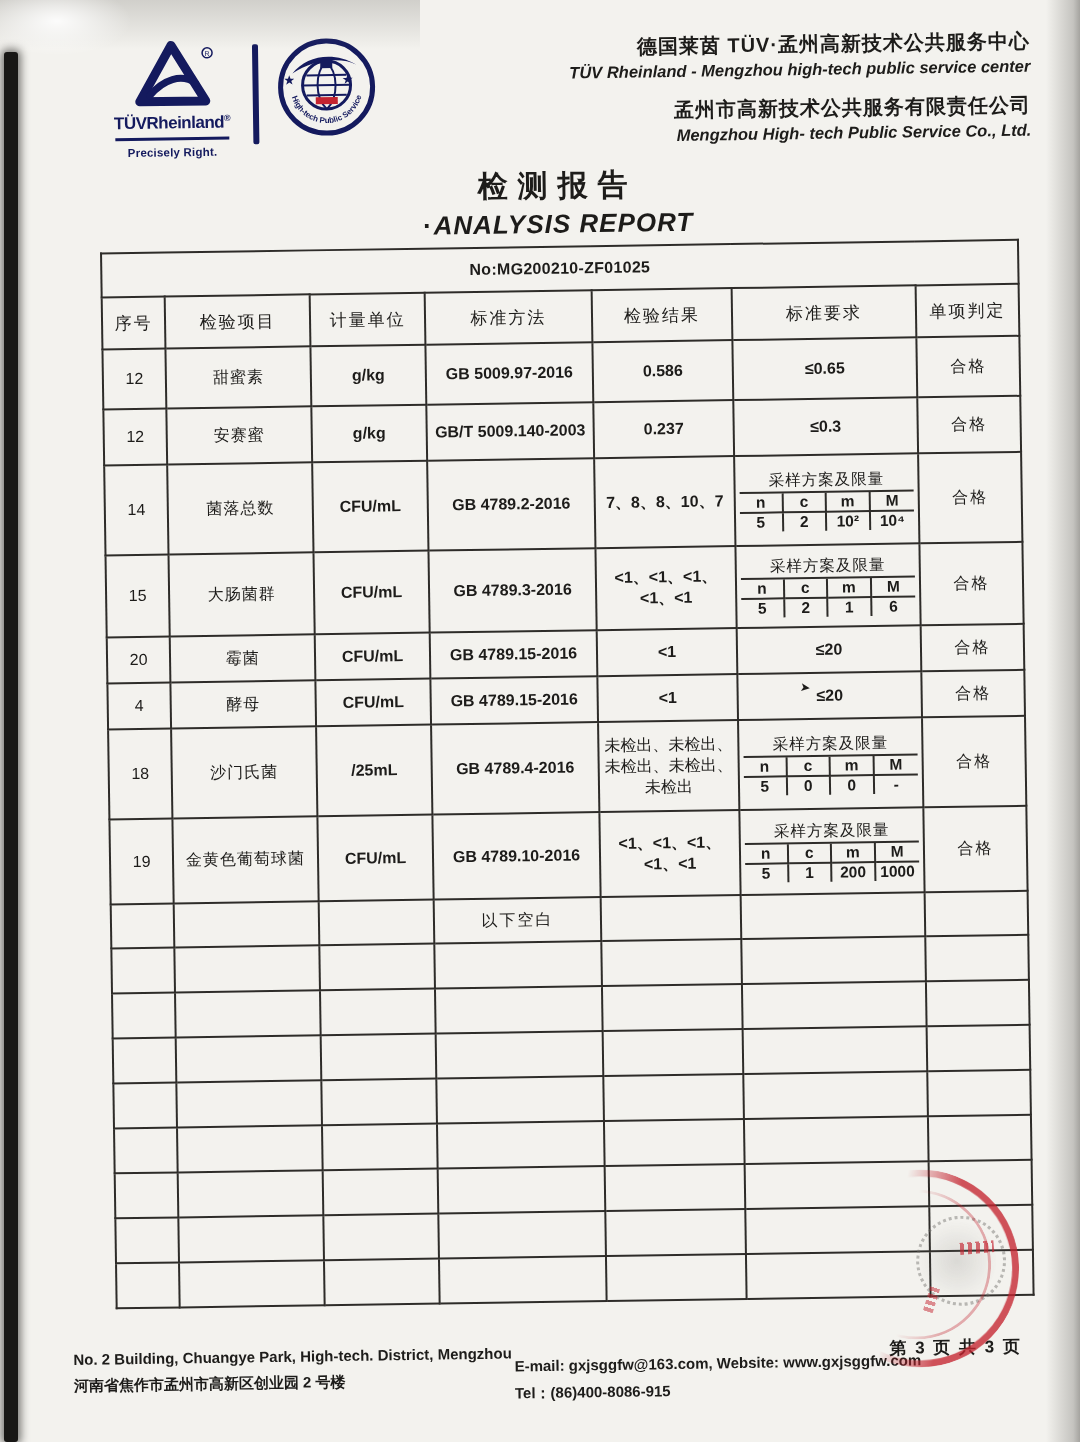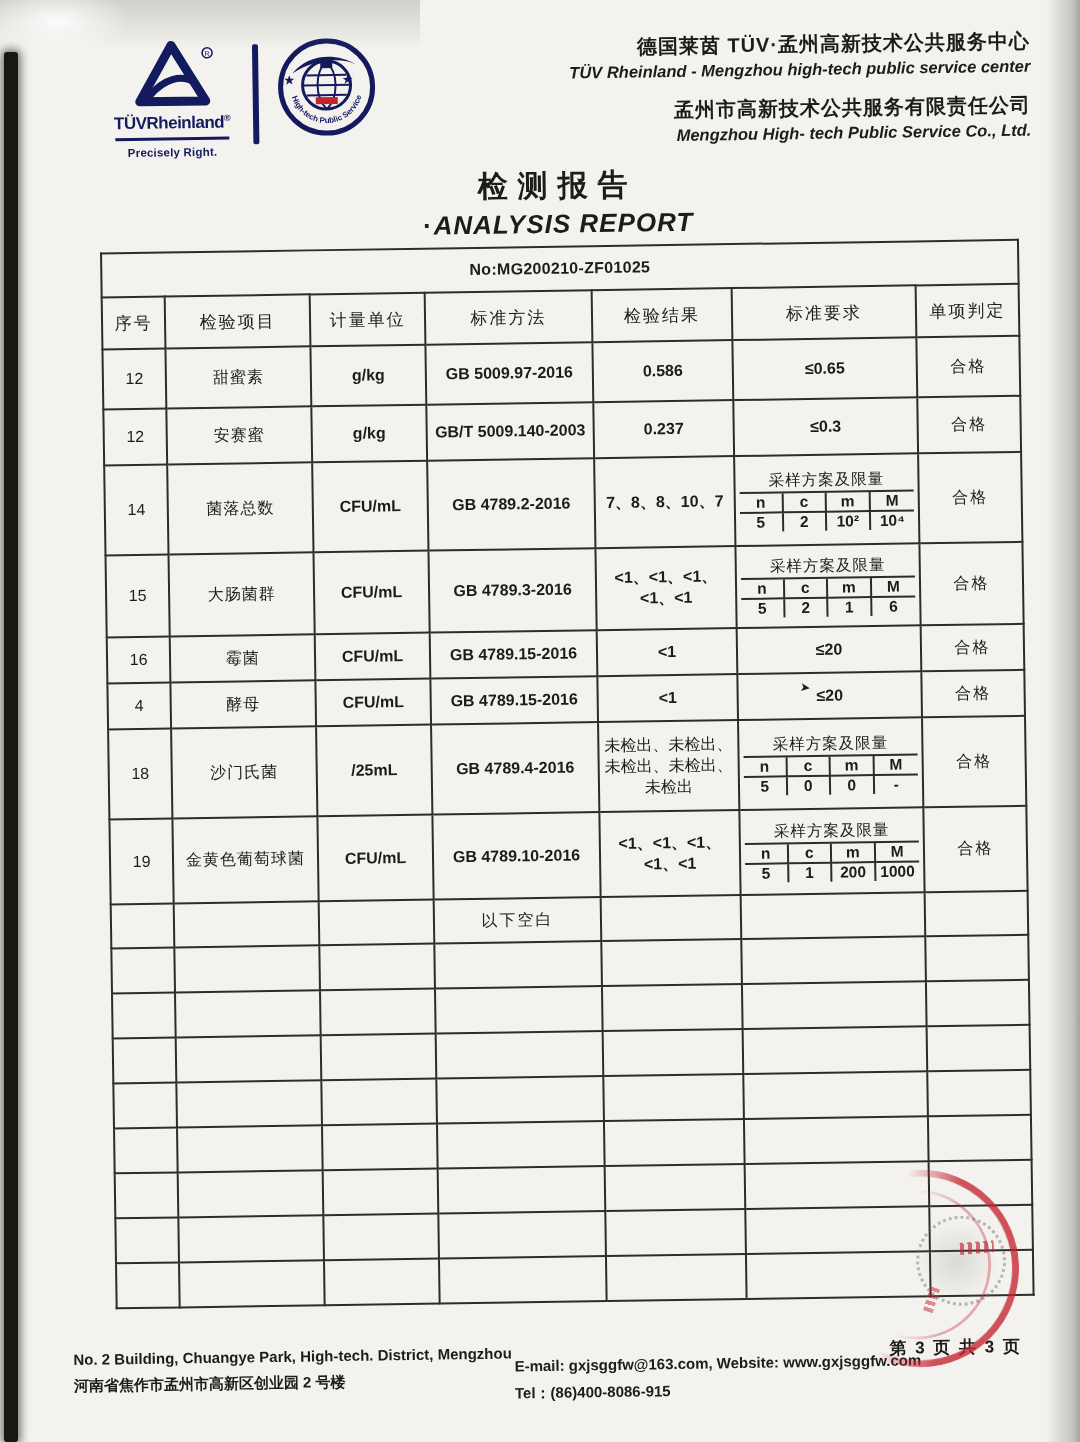--- a/index.html
+++ b/index.html
@@ -218,21 +218,21 @@
                 <span>2</span>
                 <span>1</span>
                 <span>6</span>
               </div>
             </div>
           </td>
           <td class="verdict">合格</td>
         </tr>
 
         <tr class="h46">
-          <td>16</td>
+          <td>20</td>
           <td class="item">霉菌</td>
           <td class="lat">CFU/mL</td>
           <td class="lat">GB 4789.15-2016</td>
           <td class="lat">&lt;1</td>
           <td class="lat">≤20</td>
           <td class="verdict">合格</td>
         </tr>
 
         <tr class="h46">
           <td>4</td>

